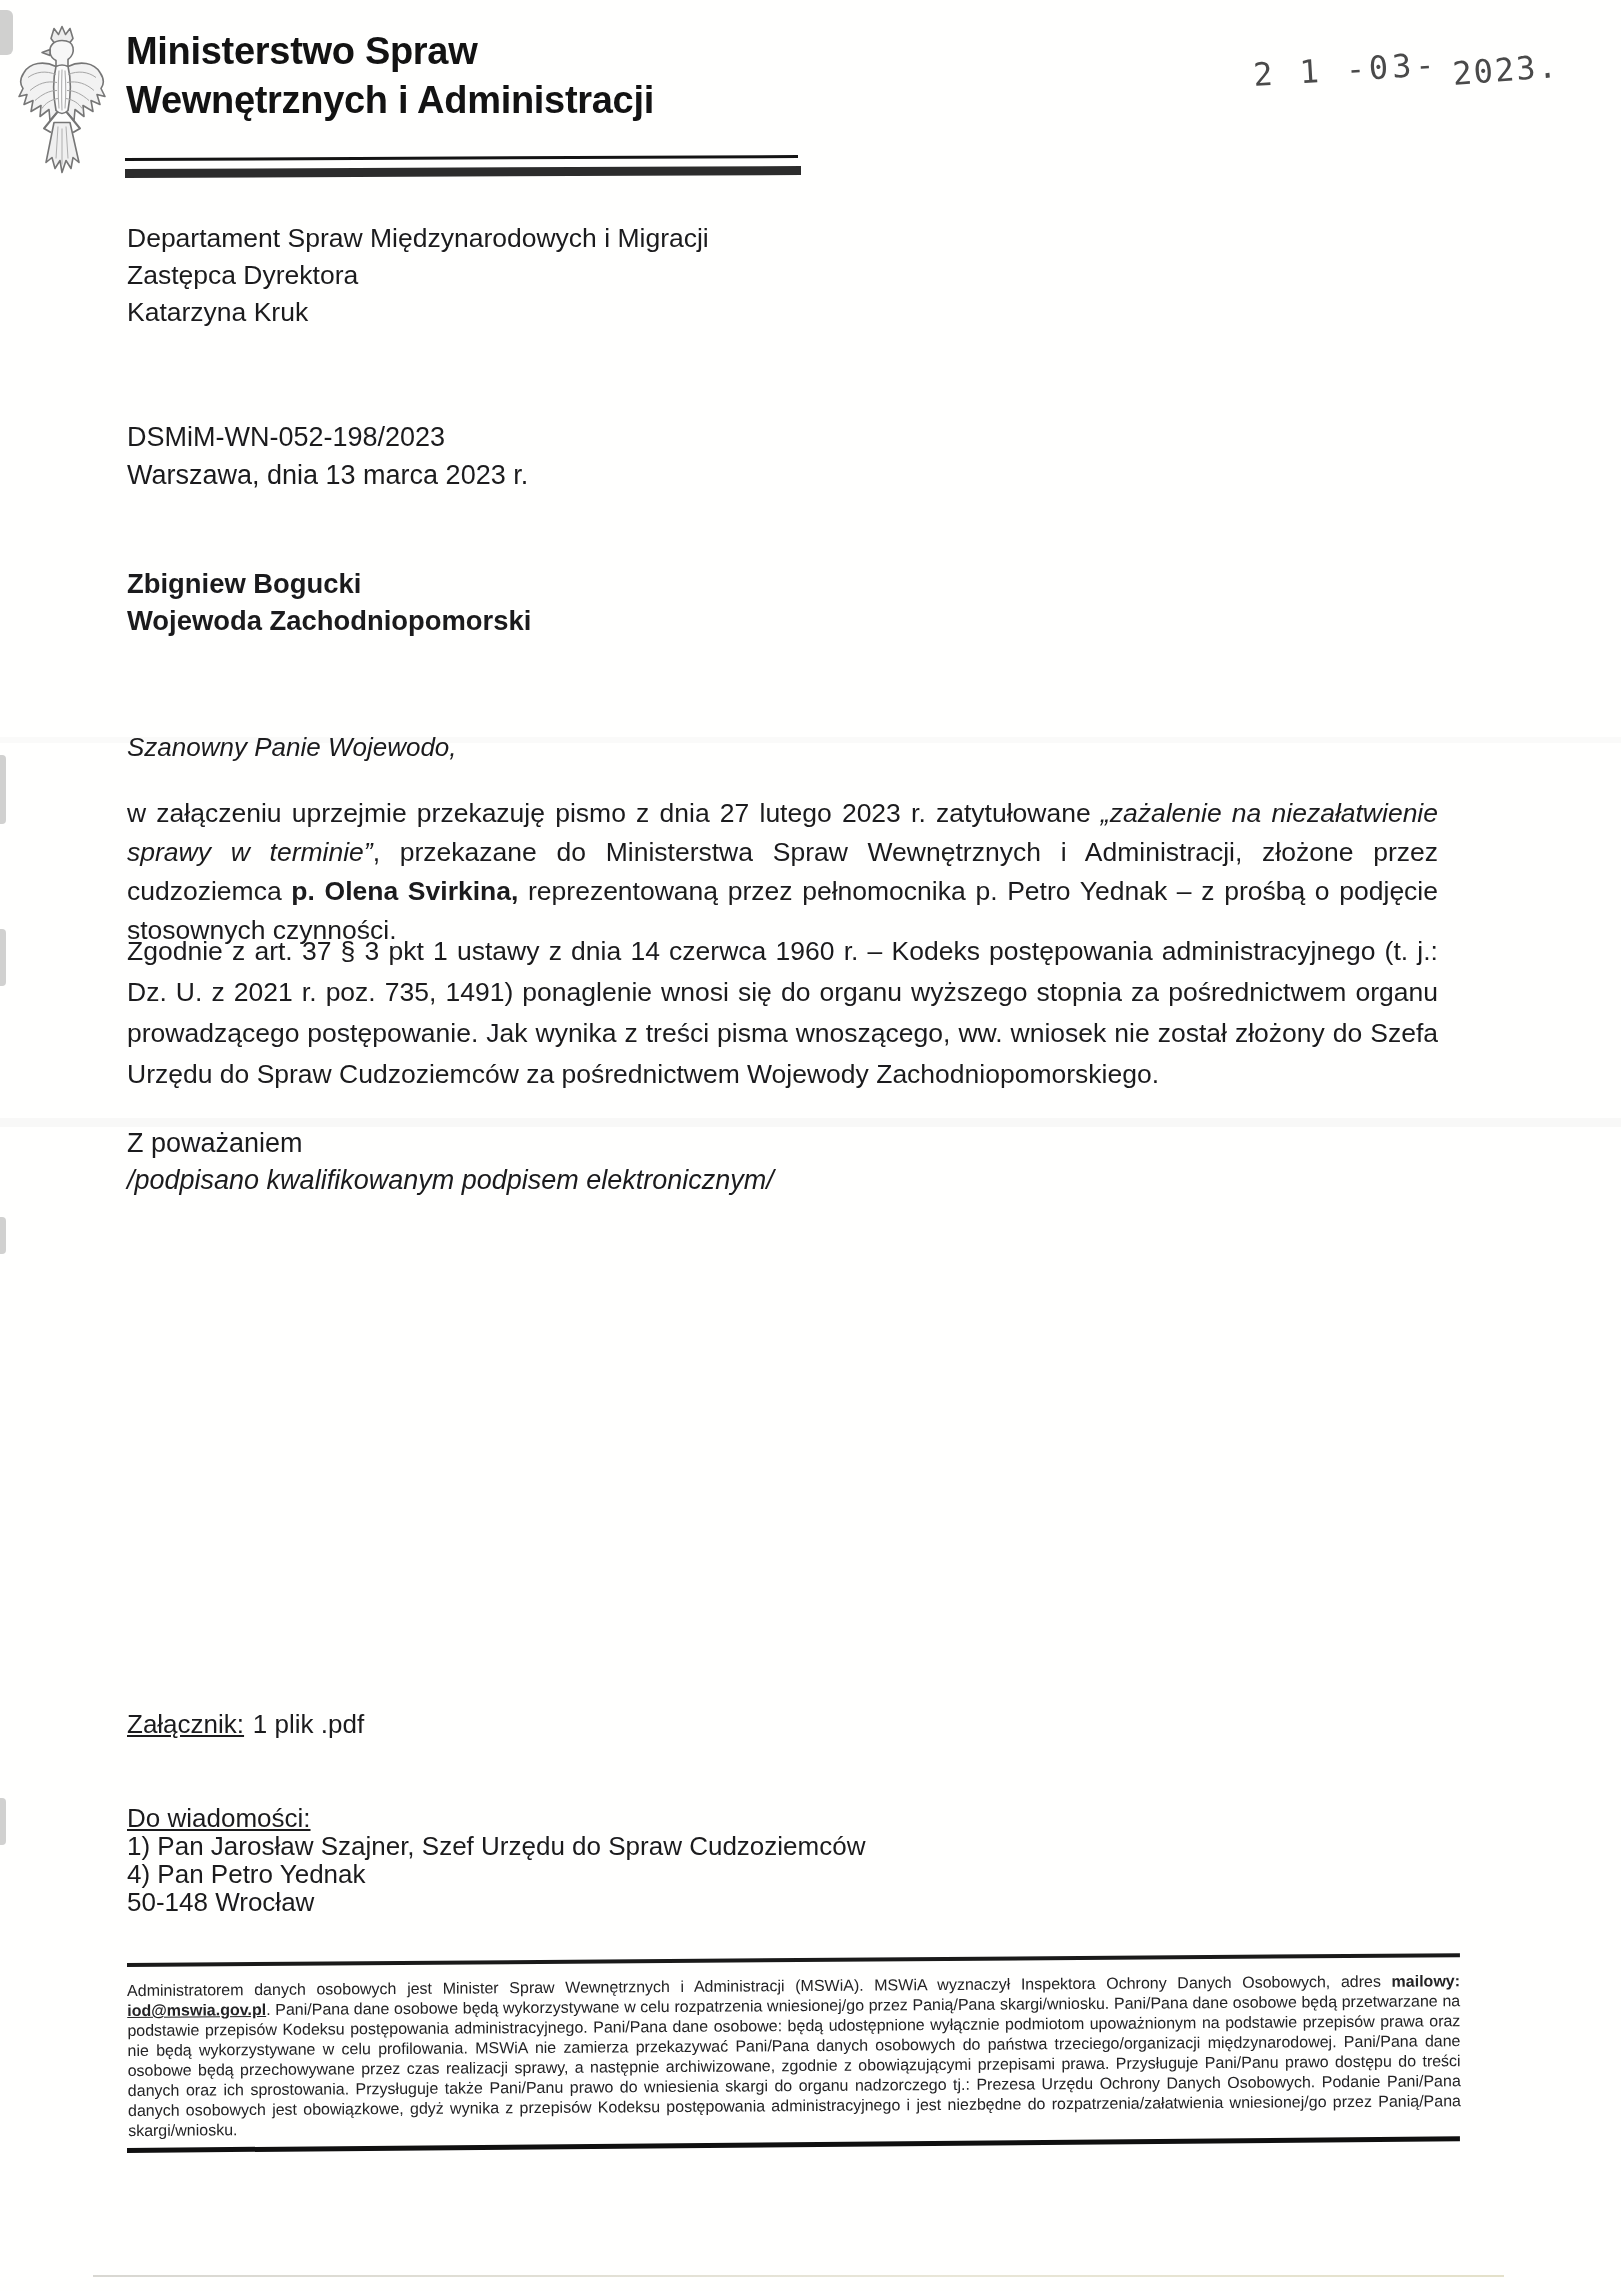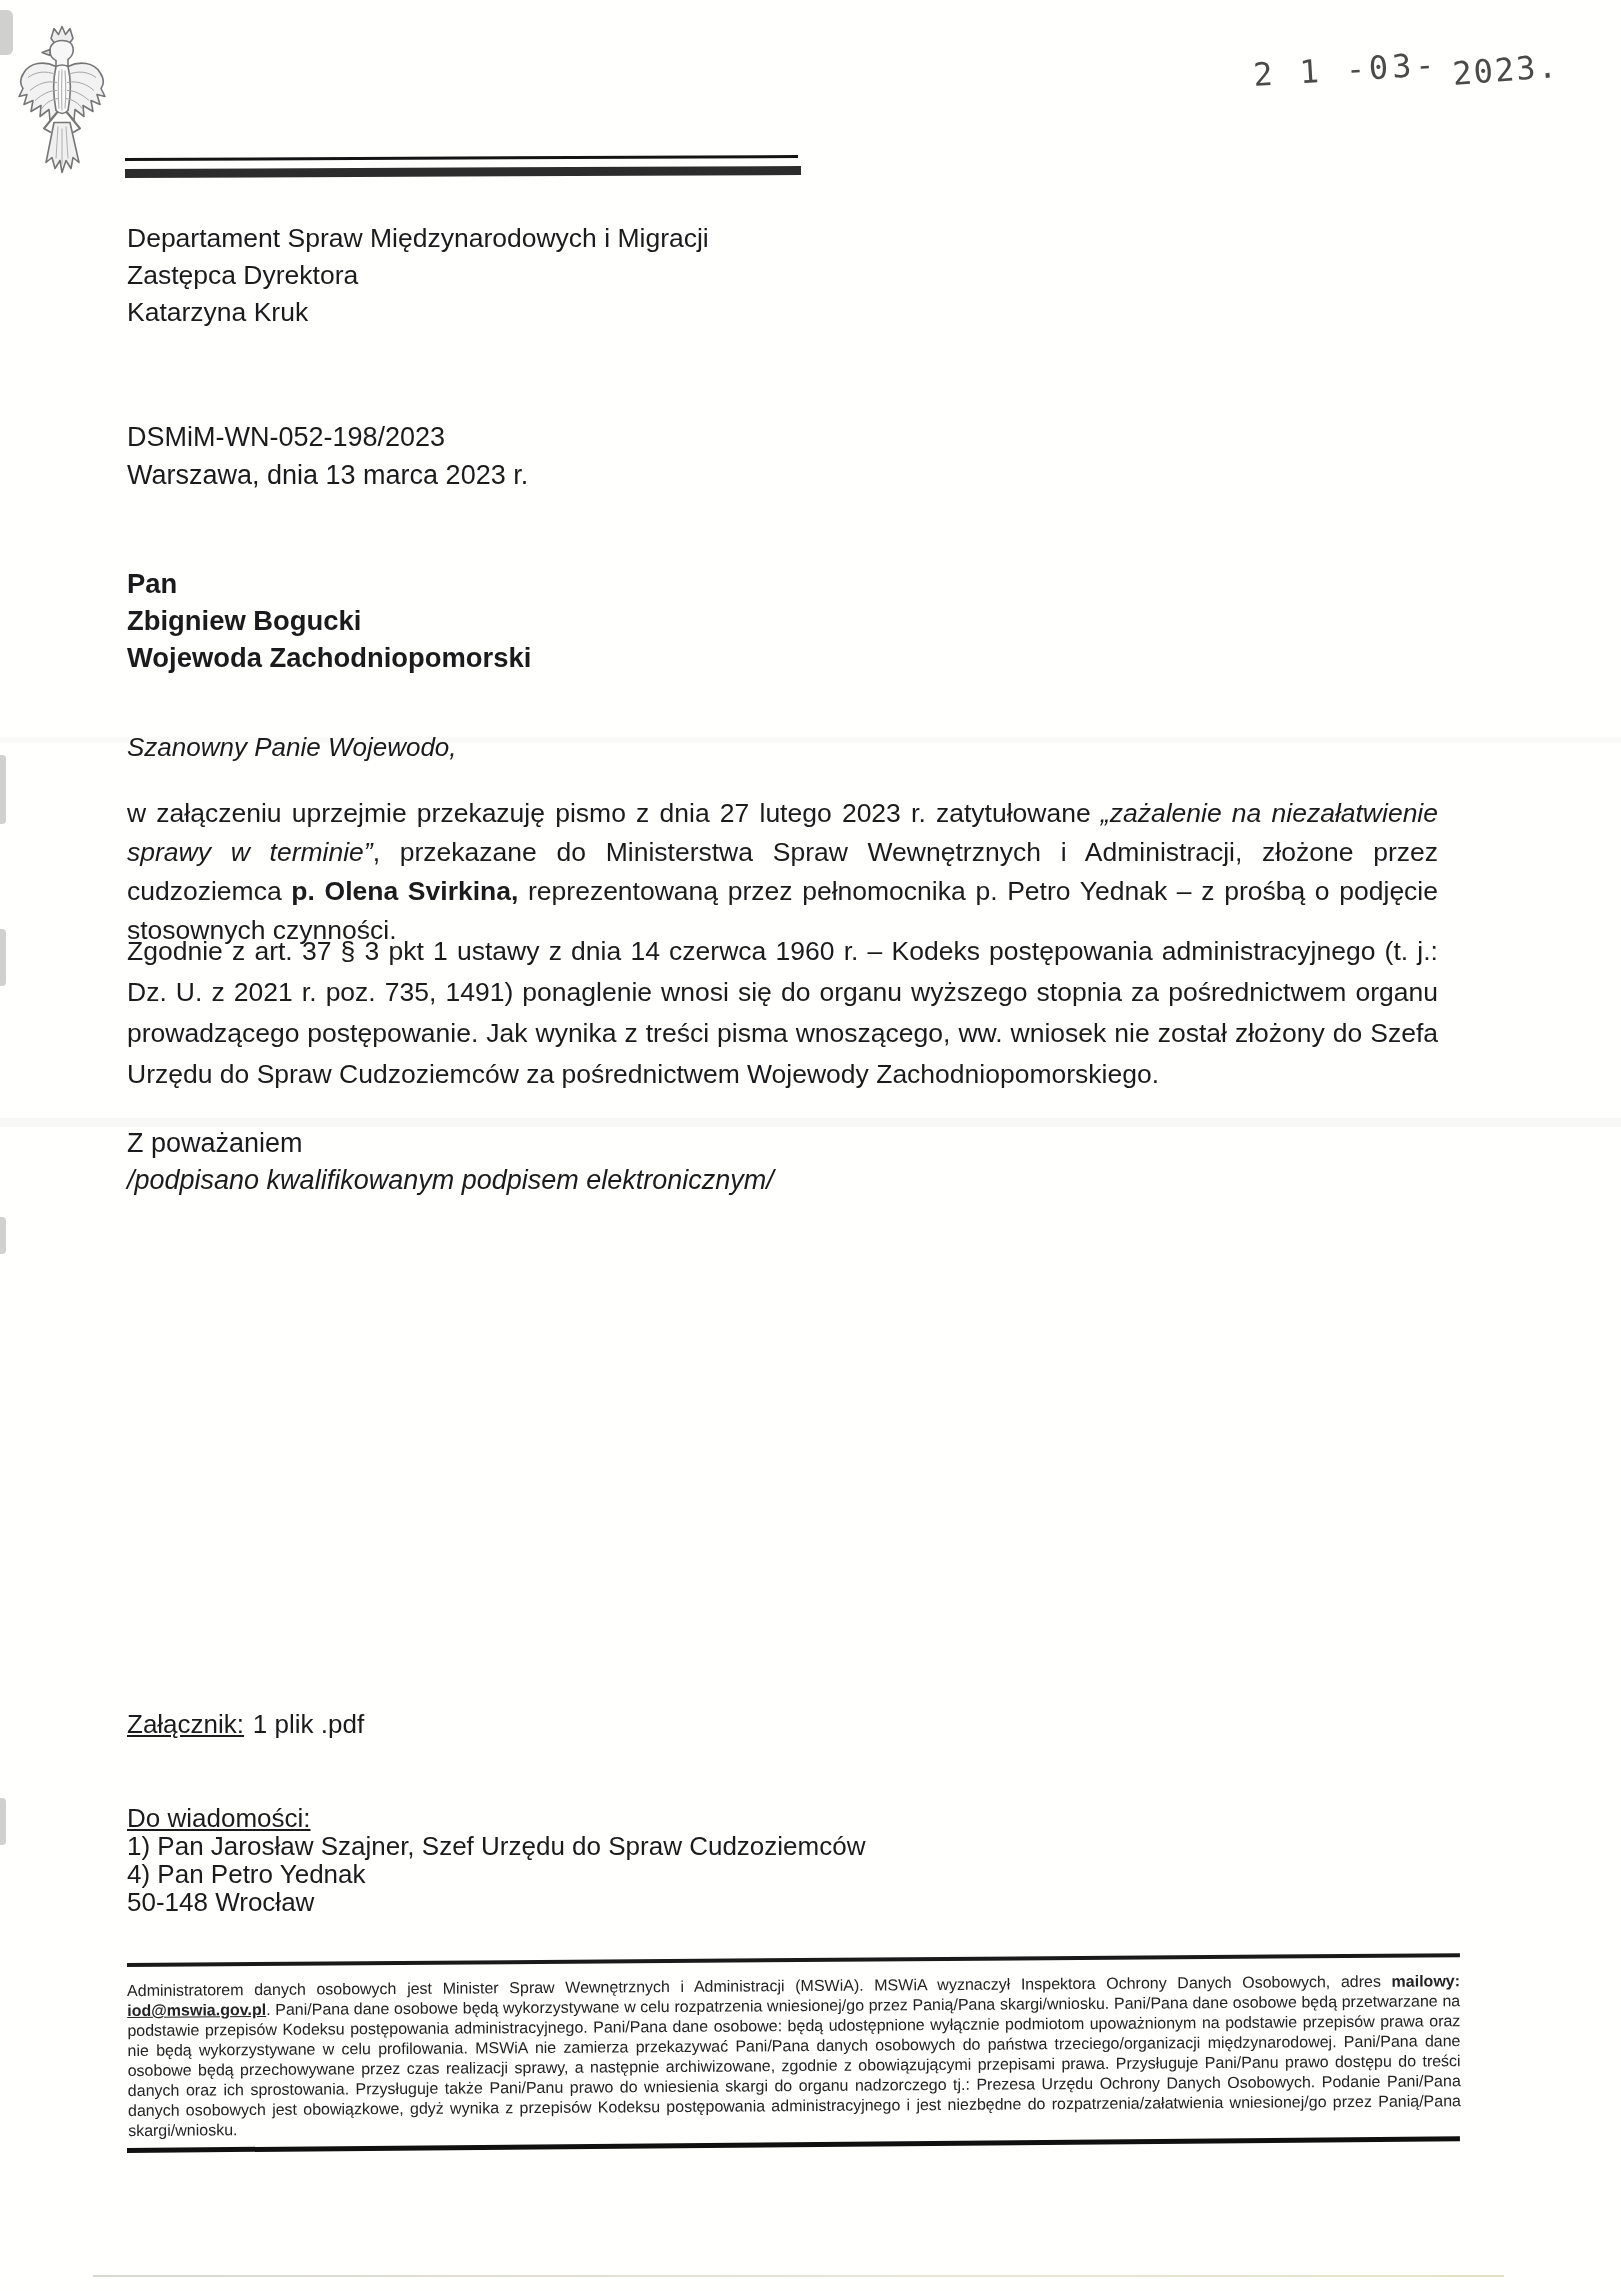--- a/index.html
+++ b/index.html
@@ -79,38 +79,41 @@
       <path d="M40 44 C44 42 48 42 52 44 C55 56 55 72 52 88 C48 92 44 92 40 88 C37 72 37 56 40 44 Z" fill="#fbfbfb"></path>
       <path d="M43 48 C42 62 42 74 43 86 M46 47 C45.5 62 45.5 76 46 88 M49 48 C50 62 50 74 49 86" fill="none" stroke="#a9a9a9" stroke-width="1.1"></path>
       <path d="M40 52 C30 48 20 49 12 55 M41 60 C31 58 22 61 14 68 M41 68 C33 68 26 72 19 78 M42 76 C35 77 29 81 26 86" fill="none" stroke="#9f9f9f" stroke-width="1"></path>
       <path d="M52 52 C62 48 72 49 80 55 M51 60 C61 58 70 61 78 68 M51 68 C59 68 66 72 73 78 M50 76 C57 77 63 81 66 86" fill="none" stroke="#9f9f9f" stroke-width="1"></path>
       <path d="M41 90 L28 106 L35 110 M51 90 L64 106 L57 110" fill="none" stroke="#6b6b6b" stroke-width="2"></path>
       <path d="M38 100 L30 140 L36 135 L39 146 L44 138 L46 150 L50 138 L55 146 L57 135 L63 140 L54 100 Z" fill="#efefef"></path>
       <path d="M42 104 L40 136 M46 106 L46 142 M50 104 L52 136" fill="none" stroke="#a9a9a9" stroke-width="1"></path>
     </g>
   </svg>
 
+  <div class="ministry">
+    <div>Ministerstwo Spraw</div>
+    <div>Wewnętrznych i Administracji</div>
+  </div>
   <div class="rule-thin"></div>
   <div class="rule-thick"></div>
 
   <div class="stamp"><span>2 1 -03-</span><span class="stamp-year">2023.</span></div>
 
   <div class="block sender">
     <div>Departament Spraw Międzynarodowych i Migracji</div>
     <div>Zastępca Dyrektora</div>
     <div>Katarzyna Kruk</div>
   </div>
 
   <div class="block reference">
     <div>DSMiM-WN-052-198/2023</div>
     <div>Warszawa, dnia 13 marca 2023 r.</div>
   </div>
 
   <div class="block addressee">
-    <div>Pan</div>
     <div>Zbigniew Bogucki</div>
     <div>Wojewoda Zachodniopomorski</div>
   </div>
 
   <div class="block greeting">Szanowny Panie Wojewodo,</div>
 
   <p class="block para para1"><span>w załączeniu uprzejmie przekazuję pismo z dnia 27 lutego 2023 r. zatytułowane </span><span style="font-style:italic">„zażalenie na niezałatwienie sprawy w terminie”</span><span>, przekazane do Ministerstwa Spraw Wewnętrznych i Administracji, złożone przez cudzoziemca </span><span style="font-weight:700">p. Olena Svirkina,</span><span> reprezentowaną przez pełnomocnika p. Petro Yednak – z prośbą o podjęcie stosownych czynności.</span></p>
 
   <p class="block para para2">Zgodnie z art. 37 § 3 pkt 1 ustawy z dnia 14 czerwca 1960 r. – Kodeks postępowania administracyjnego (t. j.: Dz. U. z 2021 r. poz. 735, 1491) ponaglenie wnosi się do organu wyższego stopnia za pośrednictwem organu prowadzącego postępowanie. Jak wynika z treści pisma wnoszącego, ww. wniosek nie został złożony do Szefa Urzędu do Spraw Cudzoziemców za pośrednictwem Wojewody Zachodniopomorskiego.</p>
 

